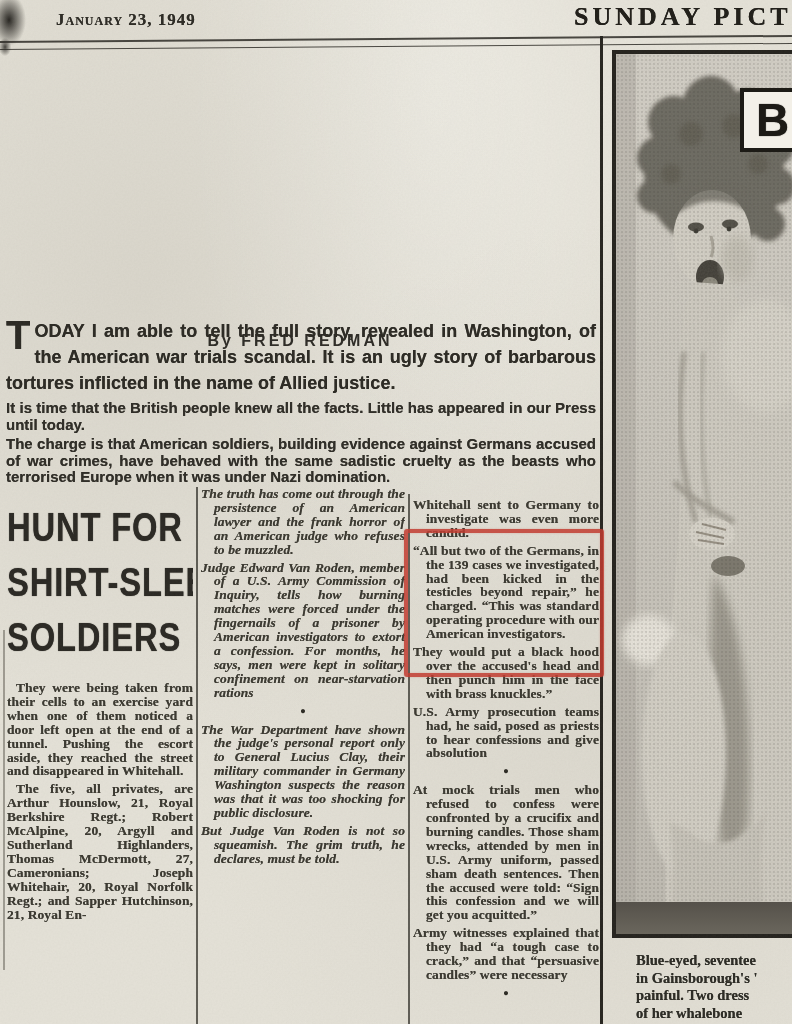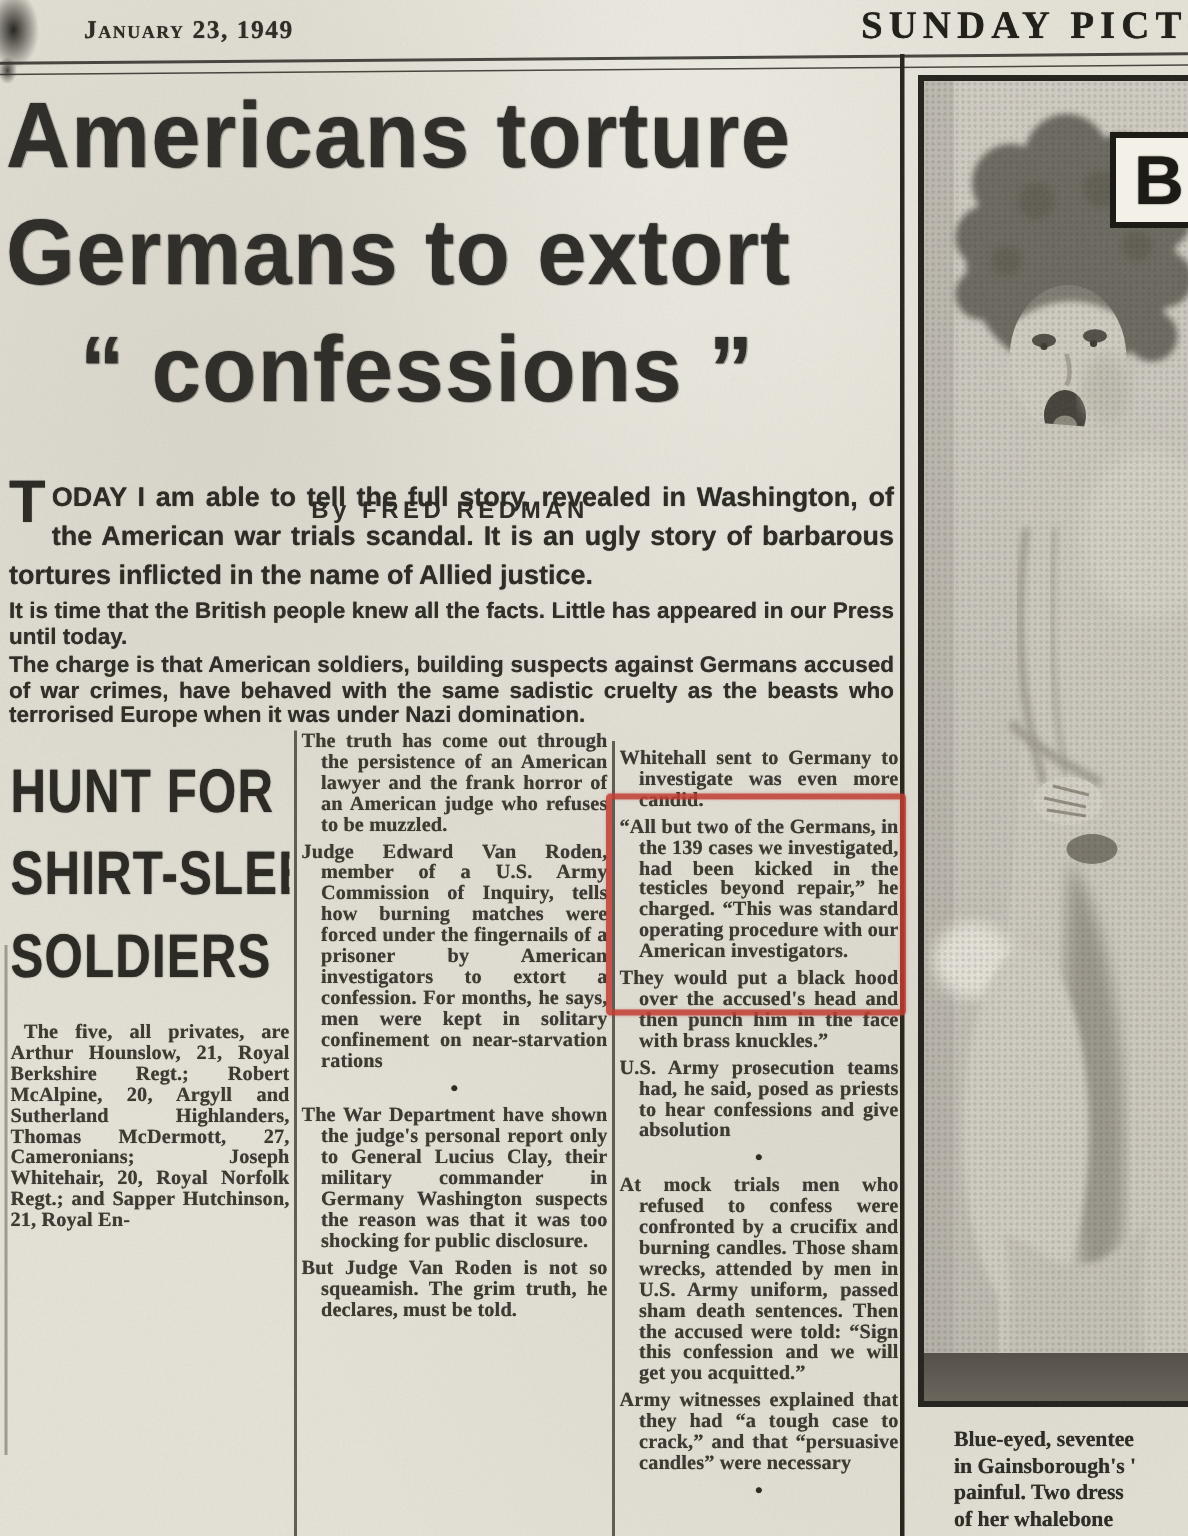--- a/index.html
+++ b/index.html
@@ -61,21 +61,21 @@
   .deck2{ top:436px; }
 
   
   .col{ position:absolute; overflow:hidden; font-size:13.5px; line-height:13.9px;
     font-weight:700; color:#3a3830; text-align:justify; letter-spacing:.1px;
     text-shadow:0 0 .5px rgba(58,56,48,.75); }
   .col p{ margin-bottom:4px; }
   .hang{ padding-left:13px; text-indent:-13px; }
   .ind{ text-indent:9px; }
   .col-left{ left:7px; top:500px; width:186px; height:524px; }
-  .col-mid{ left:201px; top:487px; width:204px; height:537px; }
+  .col-mid{ left:201px; top:487px; width:204px; height:537px;font-style:italic; }
   .col-right{ left:413px; top:498px; width:186px; height:526px; }
 
   .subhead{ font-family:"Liberation Sans", sans-serif; font-weight:800; font-size:41px;
     line-height:55px; color:#2a2823; letter-spacing:1px; margin-bottom:16px;
     text-shadow:0 0 1px rgba(42,40,35,.9); filter:blur(.35px); }
   .subhead span{ display:block; transform:scaleX(.8); transform-origin:left center; white-space:nowrap; }
 
   .first-drop::first-letter{ float:left; font-size:28px; line-height:23px; padding-right:2px; font-weight:800; }
 
   .orn{ text-align:center; text-indent:0; font-size:9px; color:#2b2923; margin:5px 0 6px; }
@@ -111,38 +111,34 @@
   <div class="smudge2"></div>
   <div class="date">January 23, 1949</div>
   <div class="masthead">SUNDAY PICTORI</div>
   <div class="toprule"></div>
 
   <div class="vrule-main"></div>
   <div class="vrule-1"></div>
   <div class="vrule-2"></div>
   <div class="vrule-edge"></div>
 
-  <h1 class="headline">
-    <span class="hl">Americans torture</span>
-    <span class="hl">Germans to extort</span>
-    <span class="hl hl3">“ confessions ”</span>
-  </h1>
 
   <div class="byline">By FRED REDMAN</div>
 
   <p class="lead"><span class="dropcap">T</span><span>ODAY I am able to tell the full story, revealed in Washington, of the American war trials scandal.  It is an ugly story of barbarous tortures inflicted in the name of Allied justice.</span></p>
   <p class="deck">It is time that the British people knew all the facts.  Little has appeared in our Press until today.</p>
-  <p class="deck deck2">The charge is that American soldiers, building suspects against Germans accused of war crimes, have behaved with the same sadistic cruelty as the beasts who terrorised Europe when it was under Nazi domination.</p>
+  <p class="deck deck2">The charge is that American soldiers, building evidence against Germans accused of war crimes, have behaved with the same sadistic cruelty as the beasts who terrorised Europe when it was under Nazi domination.</p>
 
   <div class="col col-left">
     <h2 class="subhead">
       <span>HUNT FOR 5</span>
       <span>SHIRT-SLEEVE</span>
       <span>SOLDIERS</span>
     </h2>
+    <p class="ind">They were being taken from their cells to an exercise yard when one of them noticed a door left open at the end of a tunnel.  Pushing the escort aside, they reached the street and disappeared in Whitehall.</p>
     <p class="ind">The five, all privates, are Arthur Hounslow, 21, Royal Berkshire Regt.; Robert McAlpine, 20, Argyll and Sutherland Highlanders, Thomas McDermott, 27, Cameronians; Joseph Whitehair, 20, Royal Norfolk Regt.; and Sapper Hutchinson, 21, Royal En-</p>
   </div>
 
   <div class="col col-mid">
     <p class="hang">The truth has come out through the persistence of an American lawyer and the frank horror of an American judge who refuses to be muzzled.</p>
     <p class="hang">Judge Edward Van Roden, member of a U.S. Army Commission of Inquiry, tells how burning matches were forced under the fingernails of a prisoner by American investigators to extort a confession.  For months, he says, men were kept in solitary confinement on near-starvation rations</p>
     <p class="orn">●</p>
     <p class="hang">The War Department have shown the judge's personal report only to General Lucius Clay, their military commander in Germany  Washington suspects the reason was that it was too shocking for public disclosure.</p>
     <p class="hang">But Judge Van Roden is not so squeamish.  The grim truth, he declares, must be told.</p>
   </div>

